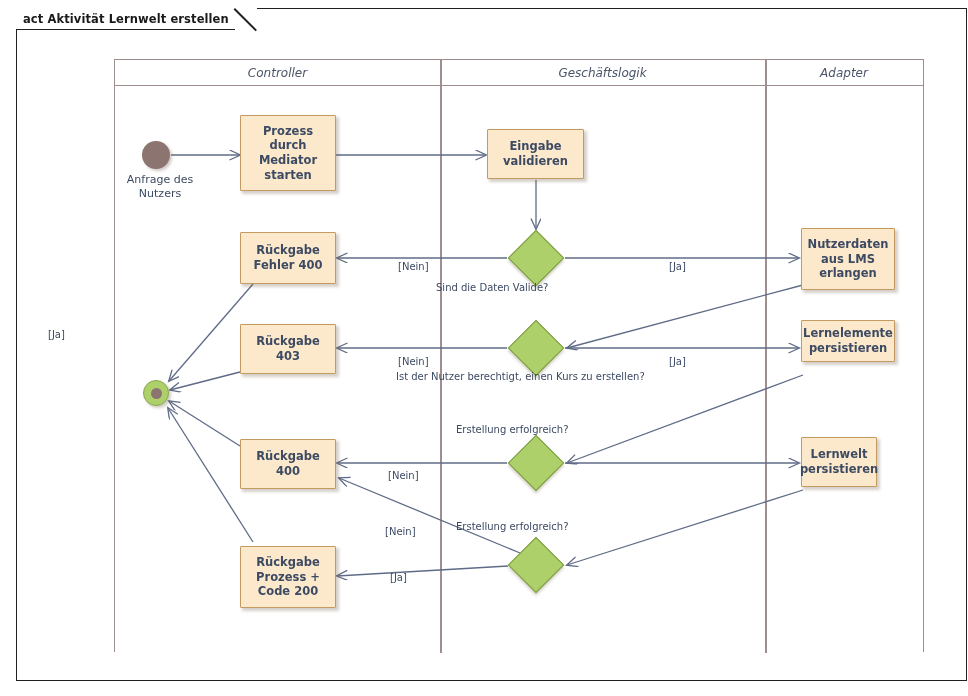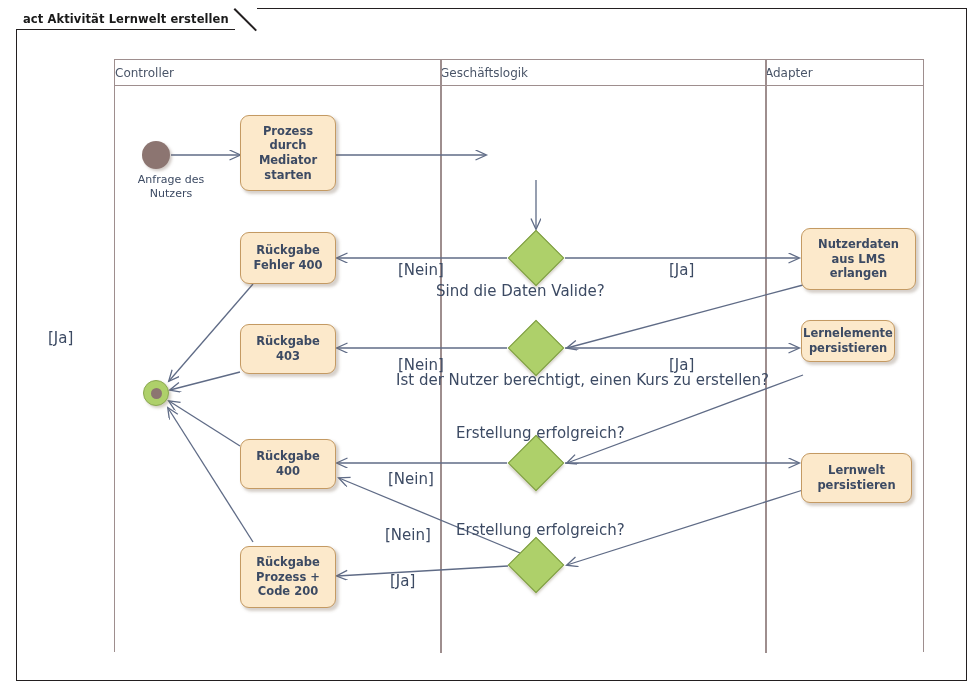--- a/index.html
+++ b/index.html
@@ -22,28 +22,28 @@
   .title-tab .tab-slant::before{content:"";position:absolute;left:0;top:0;
              width:31px;height:1.5px;background:#231f20;
              transform-origin:0 0;transform:rotate(45deg);}
 
   
   .lanes{position:absolute;left:106px;top:59px;width:810px;height:593px;
          box-sizing:border-box;border:1.5px solid #9e8e8e;border-bottom:none;}
   .lane-head{position:absolute;left:0;top:0;width:100%;height:26px;
          box-sizing:border-box;border-bottom:1.5px solid #9e8e8e;}
   .lane-head .cell{position:absolute;top:0;height:26px;display:flex;
-         align-items:center;justify-content:flex-start;}
+         align-items:center;justify-content:center;font-style:italic;}
   .lane-head .cell span{font-size:12px;color:#4a5568;}
   .lane-div{position:absolute;top:0;width:1.5px;background:#9e8e8e;}
   .lane-div.head{height:26px;}
   .lane-div.body{height:567px;top:26px;background:#9e8e8e;}
 
   
-  .node{position:absolute;box-sizing:border-box;border-radius:9px;
+  .node{position:absolute;box-sizing:border-box;border-radius:1px;
         background:#fce9cb;border:1.2px solid #c49a63;
         box-shadow:2.5px 2.5px 3px rgba(120,100,80,0.30);
         display:flex;align-items:center;justify-content:center;text-align:center;
         font-size:11.5px;font-weight:bold;color:#3c4a63;line-height:1.28;z-index:3;}
   .node span{display:block;padding:0 4px;}
 
   .diamond{position:absolute;z-index:3;}
   .diamond .dshape{width:100%;height:100%;
         background:#aed06a;border:1.2px solid #7d9b43;
         transform:rotate(45deg);box-sizing:border-box;
@@ -52,21 +52,21 @@
   .start-node{position:absolute;width:28px;height:28px;border-radius:50%;
         background:#8c7571;box-shadow:2px 2px 3px rgba(120,100,90,0.35);z-index:3;}
   .final-node{position:absolute;width:26px;height:26px;border-radius:50%;
         background:#aed06a;border:1.3px solid #8aa84f;box-sizing:border-box;
         box-shadow:2px 2px 3px rgba(120,110,80,0.35);z-index:3;}
   .final-node::after{content:"";position:absolute;left:50%;top:50%;
         width:11px;height:11px;margin:-5.5px 0 0 -5.5px;border-radius:50%;
         background:#8c7571;}
 
   
-  .lbl{position:absolute;font-size:15px;color:#3c4a63;white-space:nowrap;z-index:4;}
+  .lbl{position:absolute;font-size:10px;color:#3c4a63;white-space:nowrap;z-index:4;}
   .lbl.center{}
   .note{position:absolute;font-size:11px;color:#3c4a63;text-align:center;
         line-height:1.3;z-index:4;}
 
   svg.edges{position:absolute;left:0;top:0;width:968px;height:696px;z-index:2;
         pointer-events:none;}
 </style>
 </head>
 <body>
 
@@ -136,21 +136,21 @@
       <path d="M500,566 L329,576"></path>
 
       <path d="M245,284 L161,381"></path>
       <path d="M232,372 L162,390"></path>
       <path d="M232,446 L161,401"></path>
       <path d="M245,542 L160,408"></path>
     </g>
   </svg>
 
   <div class="start-node" style="left:134px;top:141px;"></div>
-  <div class="note" style="left:108px;top:173px;width:110px;">
+  <div class="note" style="left:97px;top:173px;width:110px;">
     <span>Anfrage des</span><br>
     <span>Nutzers</span>
   </div>
 
   <div class="final-node" style="left:135px;top:380px;"></div>
   <div class="lbl" style="left:40px;top:329px;">[Ja]</div>
 
   <div class="node" style="left:232px;top:115px;width:96px;height:76px;">
     <span>
       <b>Prozess</b><br>
@@ -182,20 +182,26 @@
   </div>
 
   <div class="node" style="left:232px;top:546px;width:96px;height:62px;">
     <span>
       <b>Rückgabe</b><br>
       <b>Prozess +</b><br>
       <b>Code 200</b>
     </span>
   </div>
 
+  <div class="node" style="left:479px;top:129px;width:97px;height:50px;">
+    <span>
+      <b>Eingabe</b><br>
+      <b>validieren</b>
+    </span>
+  </div>
 
   <div class="diamond" style="left:508px;top:238px;width:40px;height:40px;">
     <div class="dshape"></div>
   </div>
   <div class="lbl center" style="left:428px;top:282px;width:200px;">Sind die Daten Valide?</div>
 
   <div class="diamond" style="left:508px;top:328px;width:40px;height:40px;">
     <div class="dshape"></div>
   </div>
   <div class="lbl center" style="left:388px;top:371px;width:340px;">Ist der Nutzer berechtigt, einen Kurs zu erstellen?</div>
@@ -203,36 +209,36 @@
   <div class="diamond" style="left:508px;top:443px;width:40px;height:40px;">
     <div class="dshape"></div>
   </div>
   <div class="lbl center" style="left:448px;top:424px;width:160px;">Erstellung erfolgreich?</div>
 
   <div class="diamond" style="left:508px;top:545px;width:40px;height:40px;">
     <div class="dshape"></div>
   </div>
   <div class="lbl center" style="left:448px;top:521px;width:160px;">Erstellung erfolgreich?</div>
 
-  <div class="node" style="left:793px;top:228px;width:115px;height:62px;">
+  <div class="node" style="left:793px;top:228px;width:94px;height:62px;">
     <span>
       <b>Nutzerdaten</b><br>
       <b>aus LMS</b><br>
       <b>erlangen</b>
     </span>
   </div>
 
   <div class="node" style="left:793px;top:320px;width:94px;height:42px;">
     <span>
       <b>Lernelemente</b><br>
       <b>persistieren</b>
     </span>
   </div>
 
-  <div class="node" style="left:793px;top:453px;width:111px;height:50px;">
+  <div class="node" style="left:793px;top:437px;width:76px;height:50px;">
     <span>
       <b>Lernwelt</b><br>
       <b>persistieren</b>
     </span>
   </div>
 
   <div class="lbl" style="left:390px;top:261px;">[Nein]</div>
   <div class="lbl" style="left:661px;top:261px;">[Ja]</div>
 
   <div class="lbl" style="left:390px;top:356px;">[Nein]</div>

